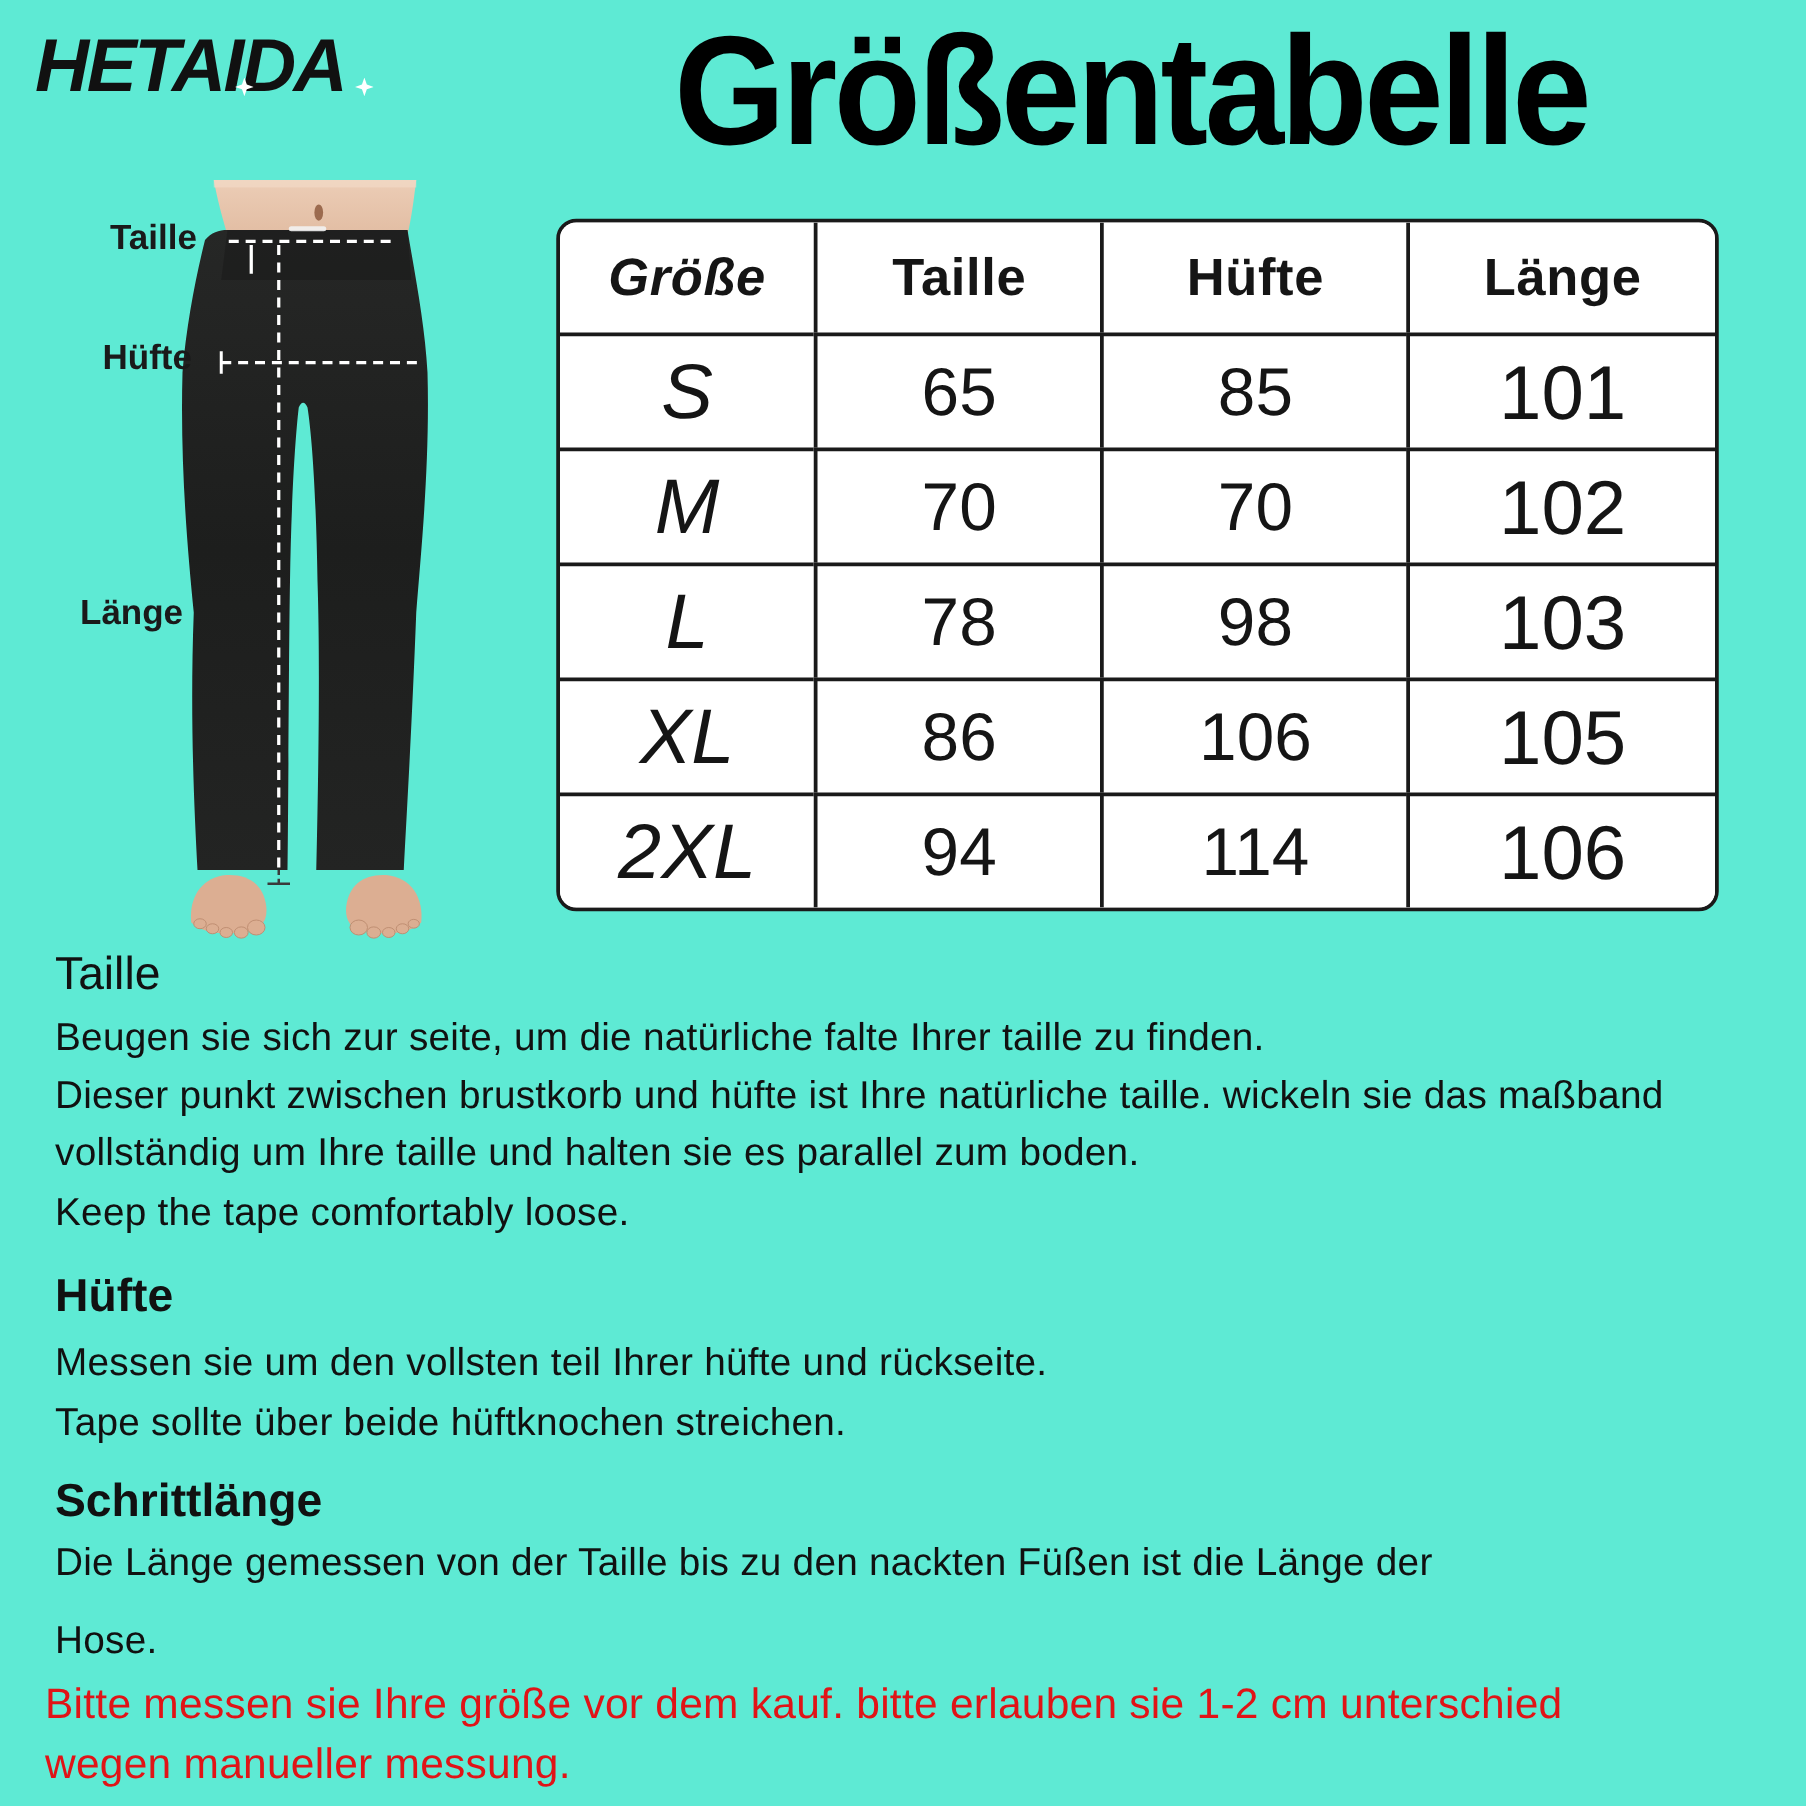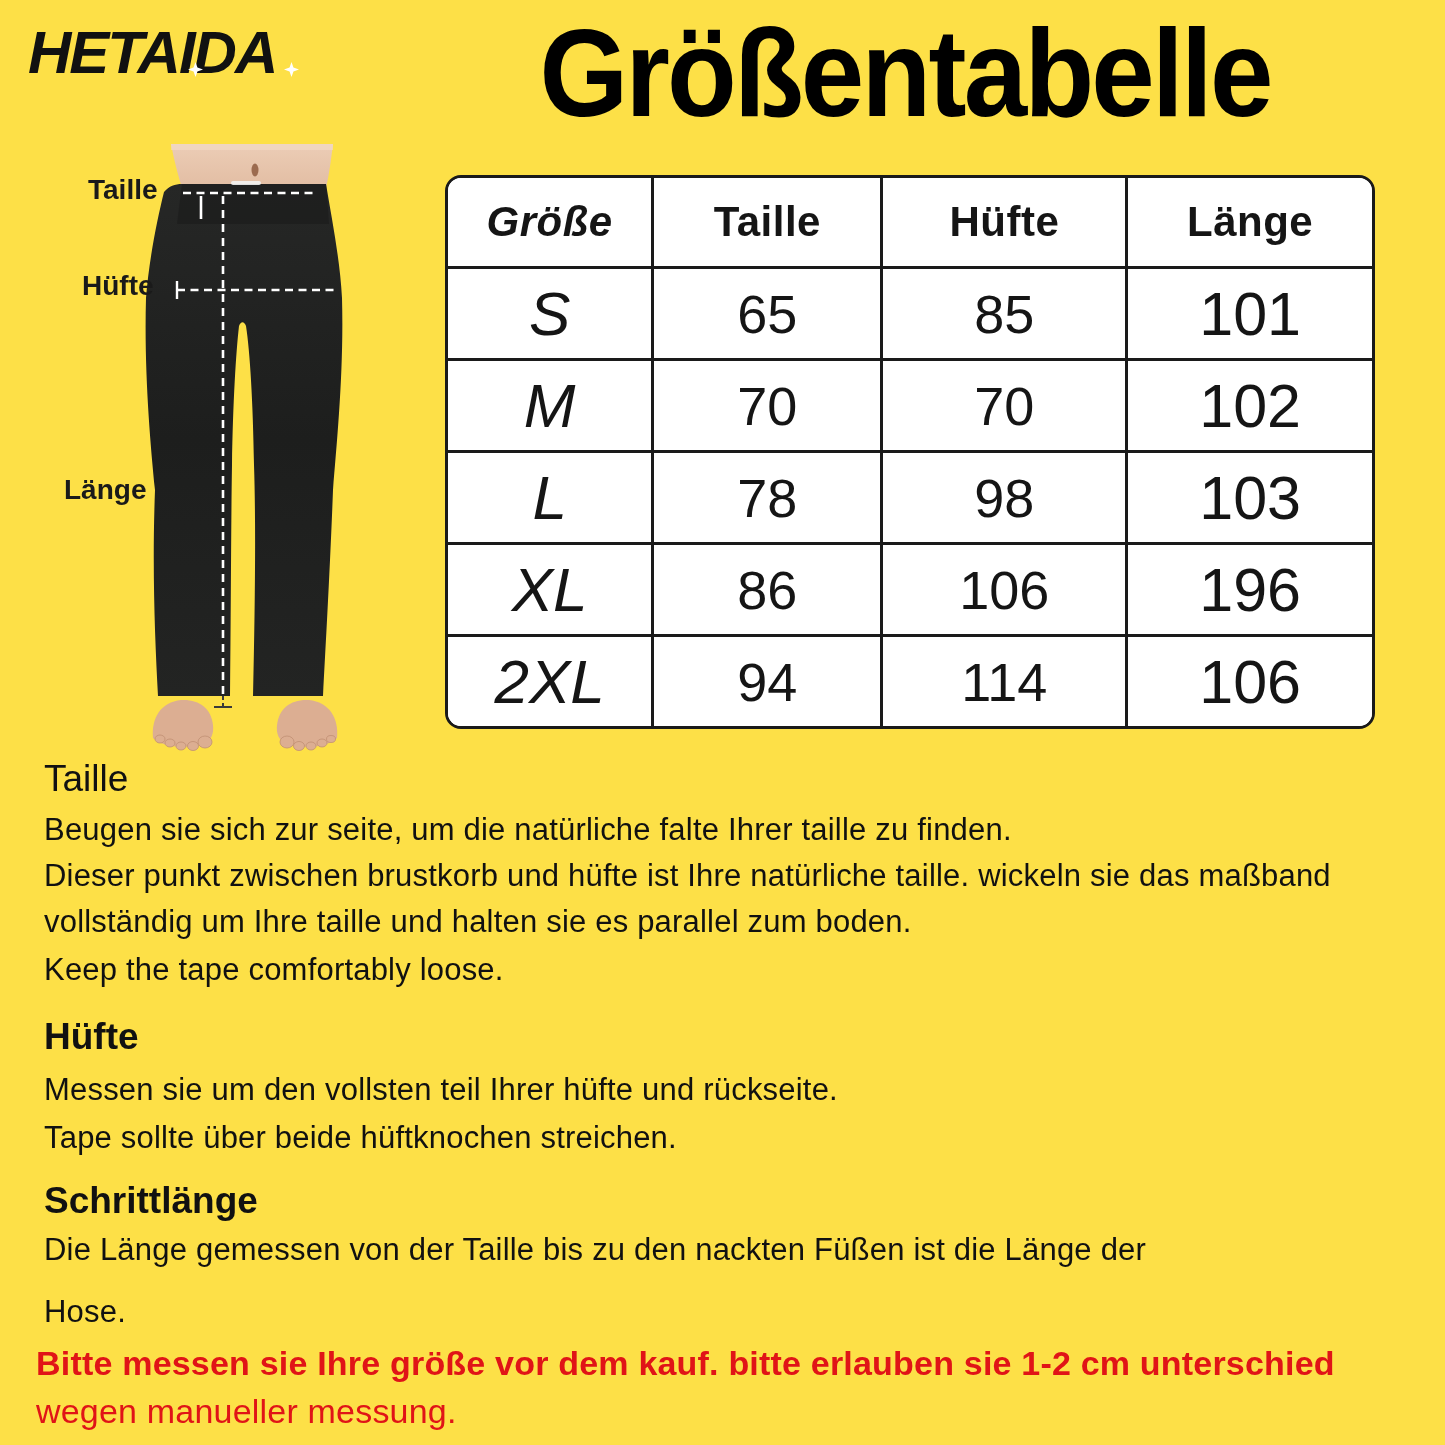--- a/index.html
+++ b/index.html
@@ -1,16 +1,16 @@
 <!DOCTYPE html>
 <html><head>
 <meta charset="utf-8">
 <style>
   html,body{margin:0;padding:0;background:#fff;}
-  .page{position:relative;width:1445px;height:1445px;background:#fde047;overflow:hidden;
+  .page{position:relative;width:1445px;height:1445px;background:#5eead4;overflow:hidden;
         font-family:"Liberation Sans", sans-serif;color:#151515;}
 
   
   .logo{position:absolute;left:28px;top:18px;width:300px;height:80px;}
   .logo-text{font-size:60px;font-weight:900;font-style:italic;letter-spacing:-2px;color:#111;}
   .star{position:absolute;width:15px;height:15px;background:#fff;
         clip-path:polygon(50% 0%,63% 37%,100% 50%,63% 63%,50% 100%,37% 63%,0% 50%,37% 37%);}
   .star.s1{left:160px;top:44px;}
   .star.s2{left:256px;top:44px;}
 
@@ -139,21 +139,21 @@
     <div class="cell len">102</div>
 
     <div class="cell size c0">L</div>
     <div class="cell num">78</div>
     <div class="cell num">98</div>
     <div class="cell len">103</div>
 
     <div class="cell size c0">XL</div>
     <div class="cell num">86</div>
     <div class="cell num">106</div>
-    <div class="cell len">196</div>
+    <div class="cell len">105</div>
 
     <div class="cell size c0">2XL</div>
     <div class="cell num">94</div>
     <div class="cell num">114</div>
     <div class="cell len">106</div>
   </div>
 
   <div class="headline" style="top:758px;">Taille</div>
   <div class="line" style="top:812px;">Beugen sie sich zur seite, um die natürliche falte Ihrer taille zu finden.</div>
   <div class="line" style="top:858px;">Dieser punkt zwischen brustkorb und hüfte ist Ihre natürliche taille. wickeln sie das maßband</div>
@@ -161,16 +161,16 @@
   <div class="line" style="top:952px;">Keep the tape comfortably loose.</div>
 
   <div class="headline bold" style="top:1016px;">Hüfte</div>
   <div class="line" style="top:1120px;">Tape sollte über beide hüftknochen streichen.</div>
   <div class="line" style="top:1072px;">Messen sie um den vollsten teil Ihrer hüfte und rückseite.</div>
 
   <div class="headline bold" style="top:1180px;">Schrittlänge</div>
   <div class="line" style="top:1232px;">Die Länge gemessen von der Taille bis zu den nackten Füßen ist die Länge der</div>
   <div class="line" style="top:1294px;">Hose.</div>
 
-  <div class="line red" style="top:1344px;font-weight:bold;">Bitte messen sie Ihre größe vor dem kauf. bitte erlauben sie 1-2 cm unterschied</div>
+  <div class="line red" style="top:1344px;">Bitte messen sie Ihre größe vor dem kauf. bitte erlauben sie 1-2 cm unterschied</div>
   <div class="line red" style="top:1392px;">wegen manueller messung.</div>
 
 </div>
 
 </body></html>

